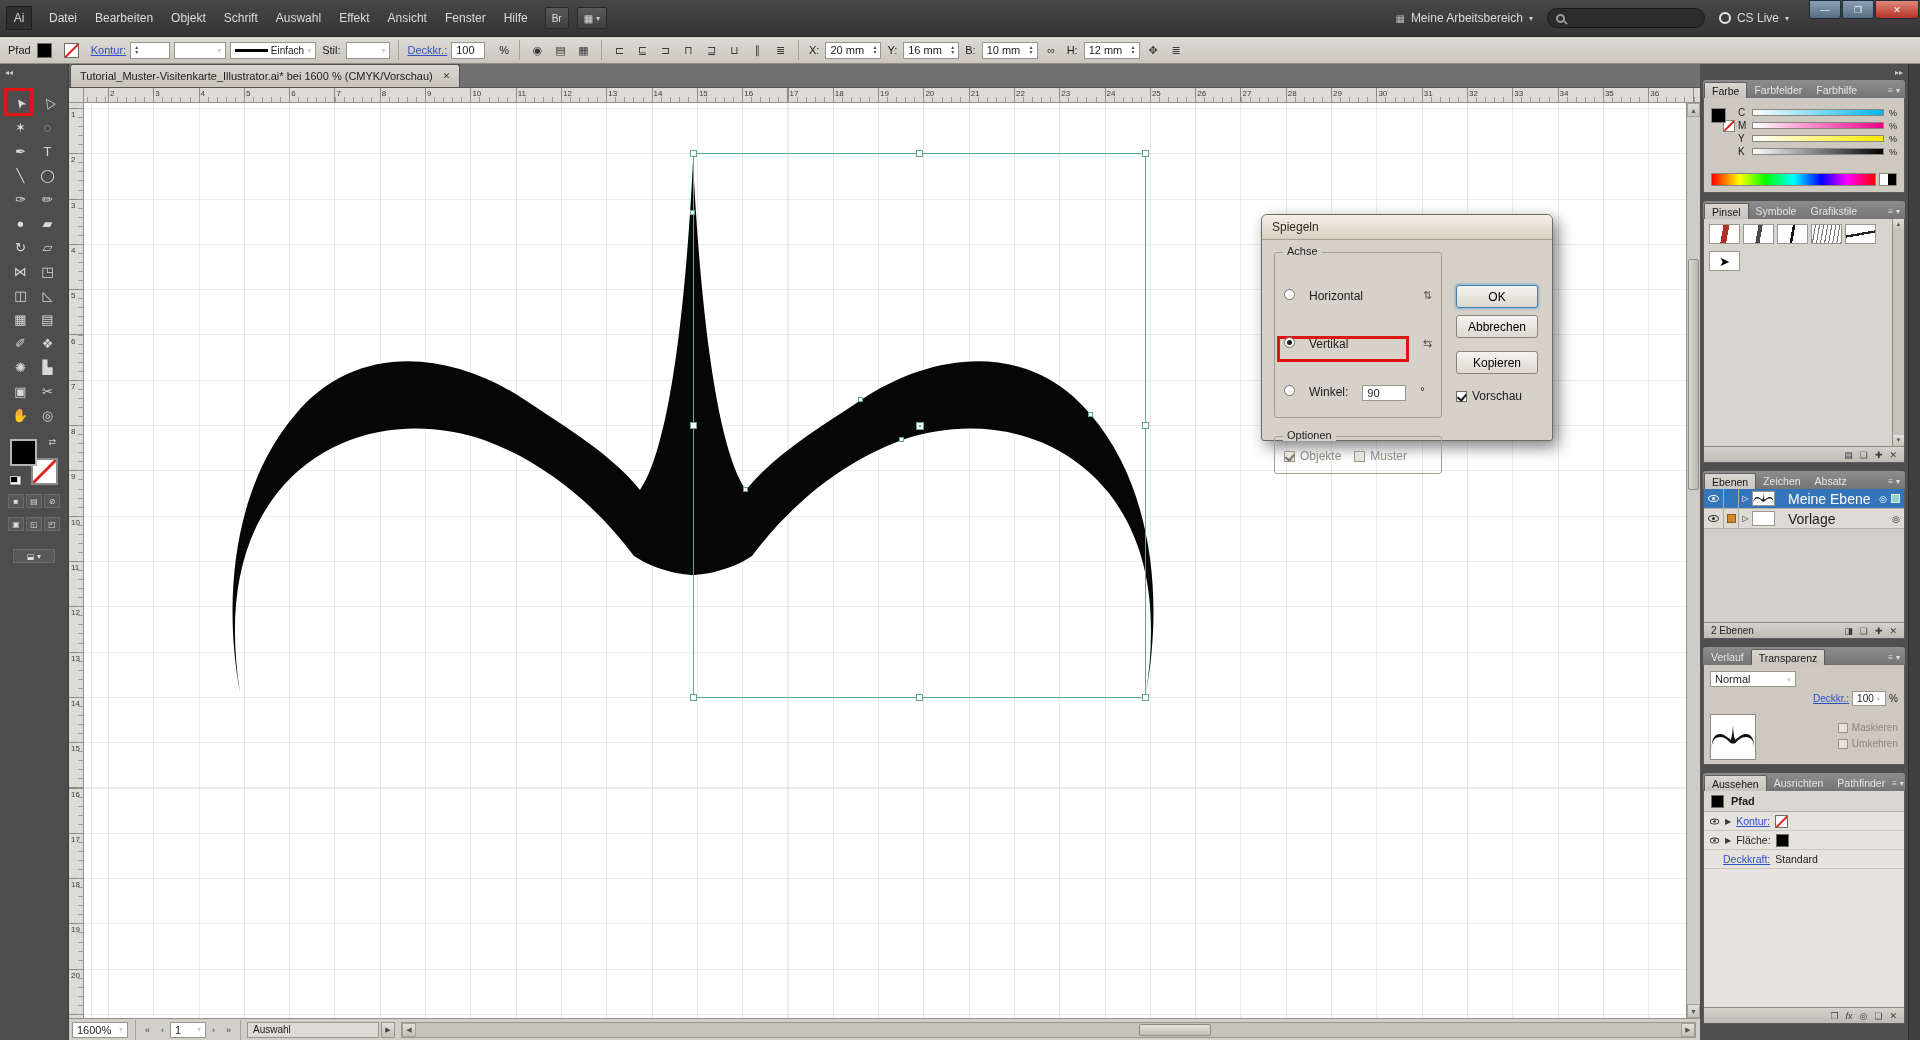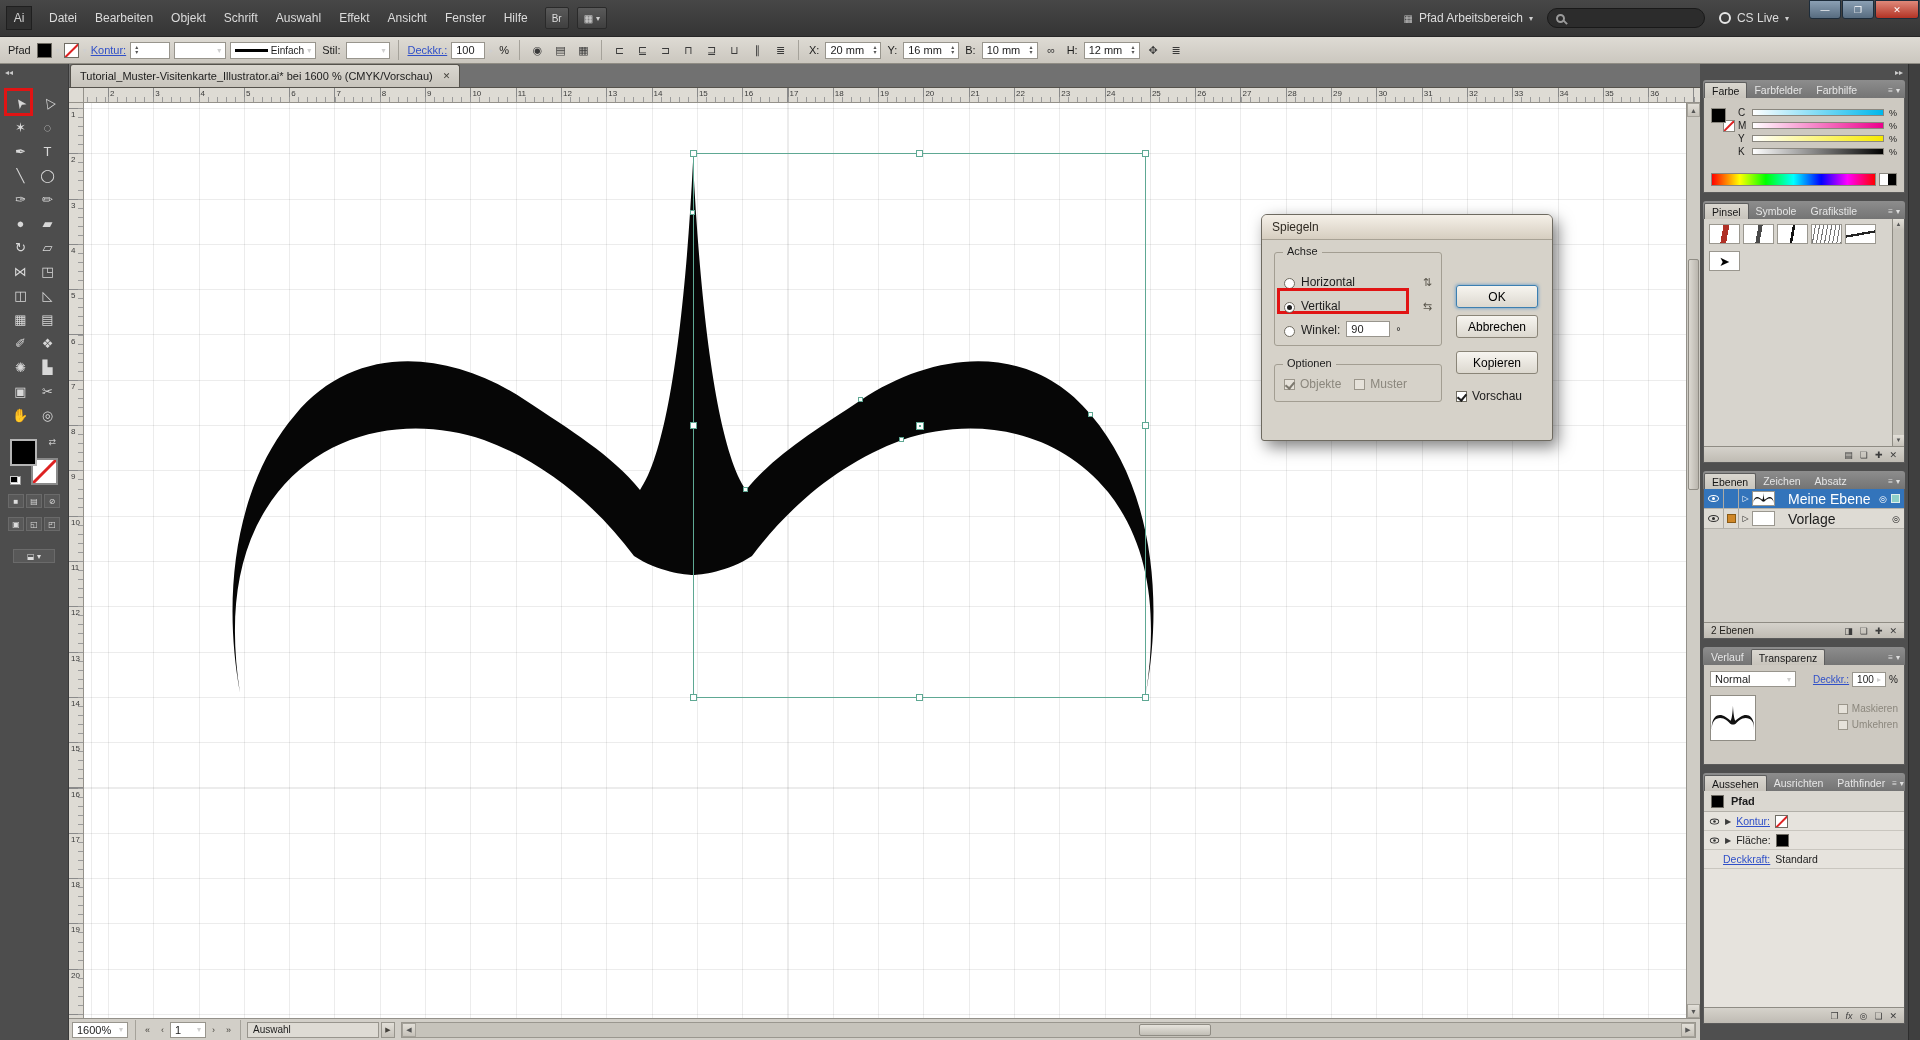--- a/index.html
+++ b/index.html
@@ -114,21 +114,21 @@
   .anchor{position:absolute;width:5px;height:5px;background:#fff;border:1px solid var(--selection-green);}
 
   
   .dialog{position:absolute;left:1177px;top:111px;width:292px;background:#d6d2c9;border:1px solid #6e6a60;
     border-radius:6px 6px 3px 3px;box-shadow:5px 6px 16px rgba(0,0,0,0.5);font-size:12px;}
   .dialog-title{height:25px;background:linear-gradient(#f5f0e8,#d6cec0);border-bottom:1px solid #a8a295;
     border-radius:5px 5px 0 0;display:flex;align-items:center;padding:0 10px;color:#2f2a22;}
   .dialog-body{position:relative;padding:12px 12px 14px;height:200px;}
   .groupbox{border:1px solid #a39e92;border-radius:3px;position:relative;width:168px;padding:12px 9px 8px;}
   .groupbox-label{position:absolute;top:-8px;left:8px;background:#d6d2c9;padding:0 4px;font-size:11px;}
-  .radio-row{display:flex;align-items:flex-end;gap:6px;height:24px;position:relative;}
+  .radio-row{display:flex;align-items:flex-start;gap:14px;height:24px;position:relative;margin-top:24px;}
   .radio{width:11px;height:11px;border-radius:50%;background:#fff;border:1px solid #6f6b60;position:relative;flex:none;}
   .radio.checked::after{content:'';position:absolute;inset:2px;background:#1e1e1e;border-radius:50%;}
   .mini-ic{margin-left:auto;color:#5a564c;font-size:11px;}
   .redbox-vertikal{position:absolute;left:-7px;top:-1px;width:132px;height:26px;border:3px solid var(--annotation-red);pointer-events:none;}
   .angle-input{width:44px;height:16px;}
   .deg{font-size:11px;}
   .optionen{margin-top:18px;padding:12px 9px 10px;}
   .opt-row{display:flex;align-items:center;gap:5px;}
   .checkbox{width:11px;height:11px;background:#fff;border:1px solid #6f6b60;position:relative;flex:none;}
   .checkbox.checked::after{content:'';position:absolute;left:2px;top:0;width:4px;height:7px;
@@ -234,21 +234,21 @@
   .selected .eye{border-color:#fff;} .selected .eye::after{background:#fff;}
   .tpl-chip{width:9px;height:9px;background:#cf8728;border:1px solid #8a5a14;}
   .lr-exp{width:13px;font-size:8px;text-align:center;flex:none;}
   .lr-thumb{width:23px;height:15px;background:#fff;border:1px solid #9a978f;margin-right:5px;flex:none;overflow:hidden;}
   .lr-name{flex:1;font-size:14px;overflow:hidden;white-space:nowrap;margin-left:8px;}
   .lr-target{width:16px;font-size:9px;text-align:center;flex:none;}
   .lr-selchip{width:9px;height:9px;background:#8fd0c8;border:1px solid #dfefec;margin-right:4px;flex:none;}
   .layer-filler{flex:1;background:#d2cfc8;}
 
   
-  .tr-row1{display:flex;align-items:flex-end;gap:4px;}
+  .tr-row1{display:flex;align-items:flex-start;gap:4px;flex-direction:column;}
   .blend-box{width:86px;height:16px;}
   .blend-box .val{flex:1;}
   .tr-opacity{display:flex;align-items:center;gap:3px;margin-left:auto;font-size:10px;}
   .tr-opacity .cb-field{width:34px;height:15px;font-size:10px;}
   .tr-row2{display:flex;margin-top:8px;gap:8px;}
   .tr-thumb{width:46px;height:46px;background:#fff;border:1px solid #8f8c84;flex:none;}
   .tr-checks{display:flex;flex-direction:column;gap:5px;margin-left:auto;padding-top:8px;font-size:10px;color:#8b877d;}
   .tr-checks .row{display:flex;align-items:center;gap:4px;}
   .tr-checks .checkbox{width:10px;height:10px;}
 
@@ -285,21 +285,21 @@
         <span class="menu-item">Hilfe</span>
       </div>
     <button class="tb-btn">Br</button>
     <button class="tb-btn">
       <span>▦</span>
       <span class="caret">▾</span>
     </button>
     <div class="tb-right">
       <div class="workspace-btn">
         <span class="ws-ic">▦</span>
-        <span>Pfad Arbeitsbereich</span>
+        <span>Meine Arbeitsbereich</span>
         <span class="caret">▾</span>
       </div>
       <div class="search-box">
         <span class="magnifier"></span>
       </div>
       <div class="cs-live">
         <span class="cs-dot"></span>
         <span>CS Live</span>
         <span class="caret">▾</span>
       </div>

